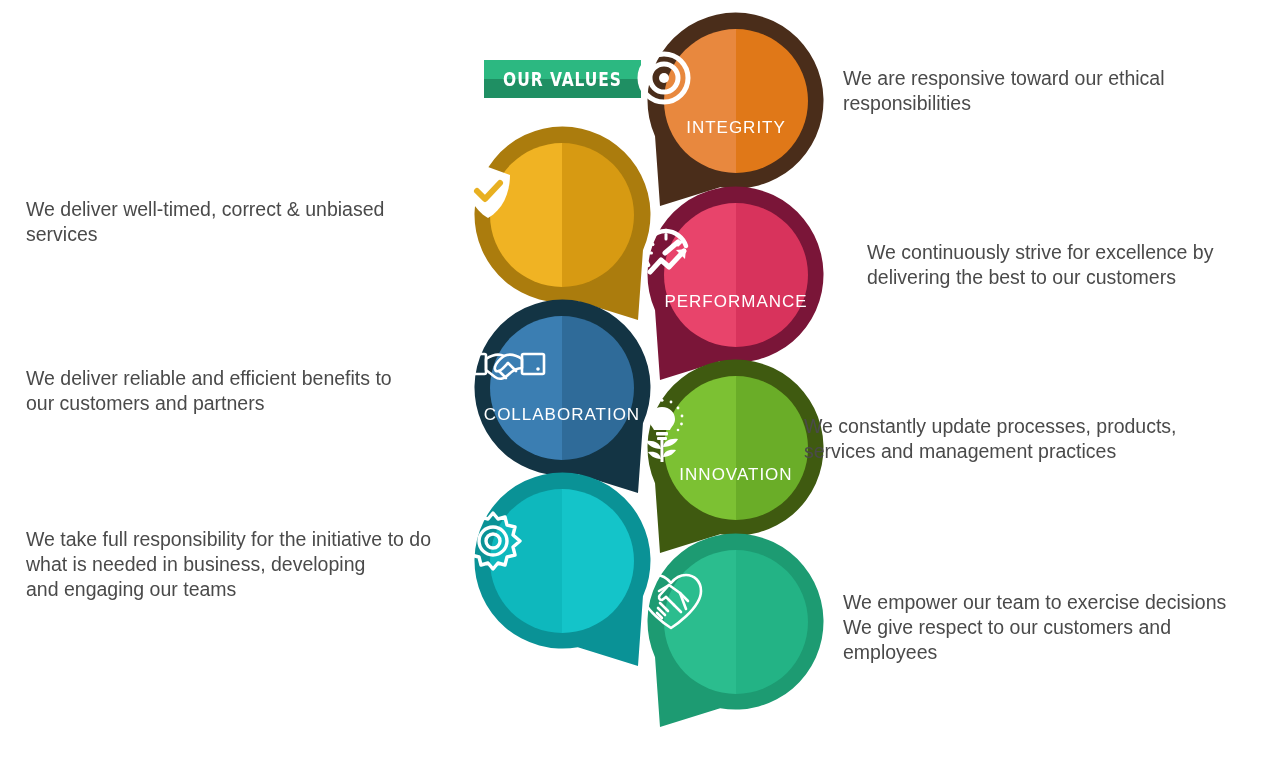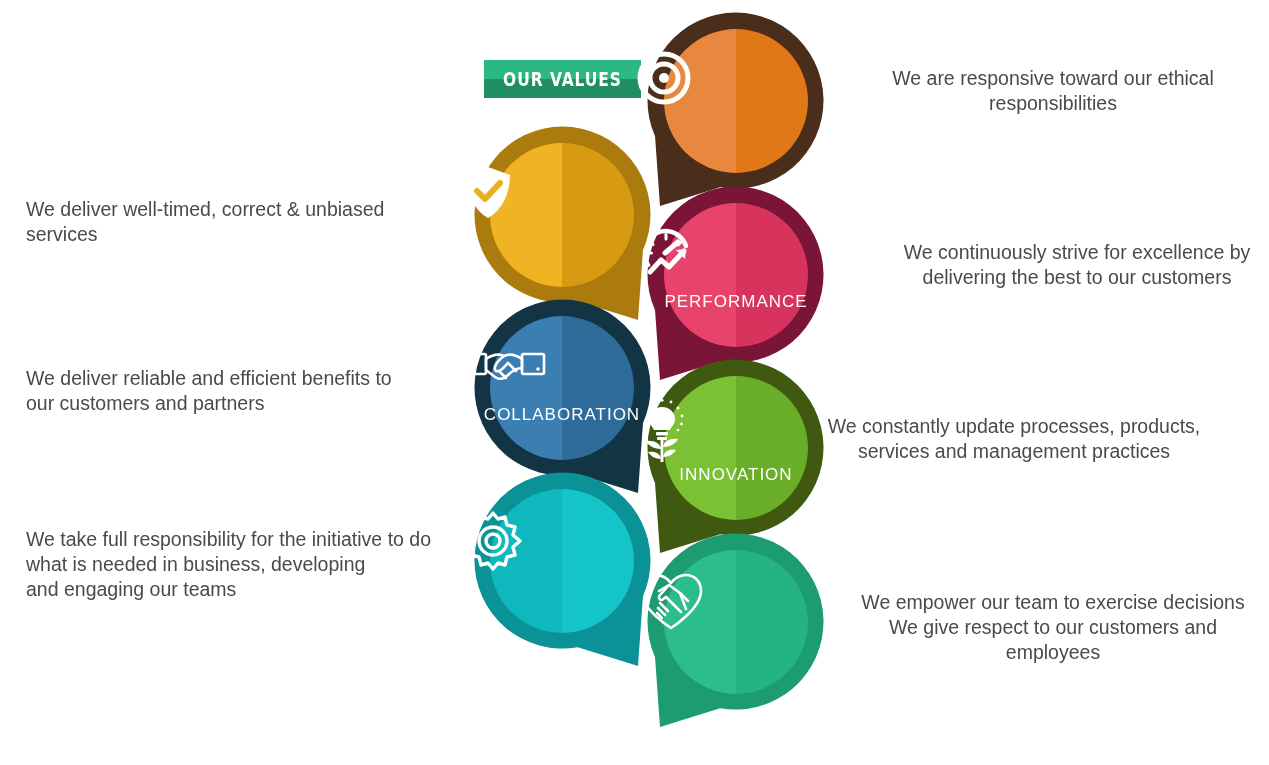--- a/index.html
+++ b/index.html
@@ -52,21 +52,21 @@
   
   .desc{
     position:absolute;
     color:#4a4a4a;
     font-size:19.5px;
     line-height:25px;
     font-family:"Liberation Sans","DejaVu Sans",sans-serif;
     white-space:pre-line;
   }
   .desc.left{}
-  .desc.right{text-align:center;}
+  .desc.right{text-align:left;}
 </style>
 </head>
 <body>
 
 <div id="stage">
 
   <div class="banner">
     <div class="band-top"></div>
     <div class="band-bot"></div>
     <div class="btxt">OUR VALUES</div>
@@ -86,20 +86,21 @@
       <rect x="100" y="23" width="72" height="144" fill="#e07818"></rect>
     </g>
   </svg>
         <div class="glyph" style="top: 44px;">
           <svg width="56" height="56" viewBox="0 0 56 56">
         <circle cx="28" cy="28" r="24" fill="none" stroke="#ffffff" stroke-width="5"></circle>
         <circle cx="28" cy="28" r="14" fill="none" stroke="#ffffff" stroke-width="5"></circle>
         <circle cx="28" cy="28" r="5" fill="#ffffff"></circle>
       </svg>
         </div>
+        <div class="label" style="top: 112px;">INTEGRITY</div>
       </div>
       <div class="pin" style="left: 636px; top: 180px;">
         <svg width="200" height="210" viewBox="0 0 200 210">
     <defs>
       <clipPath id="clip-performance">
         <circle cx="100" cy="95" r="72"></circle>
       </clipPath>
     </defs>
     <path d="M 19.039999999999992 130.2 A 88 88 0 1 1 84.16 181.24 L 24 200 Z" fill="#7a1538"></path>
     <g clip-path="url(#clip-performance)">

